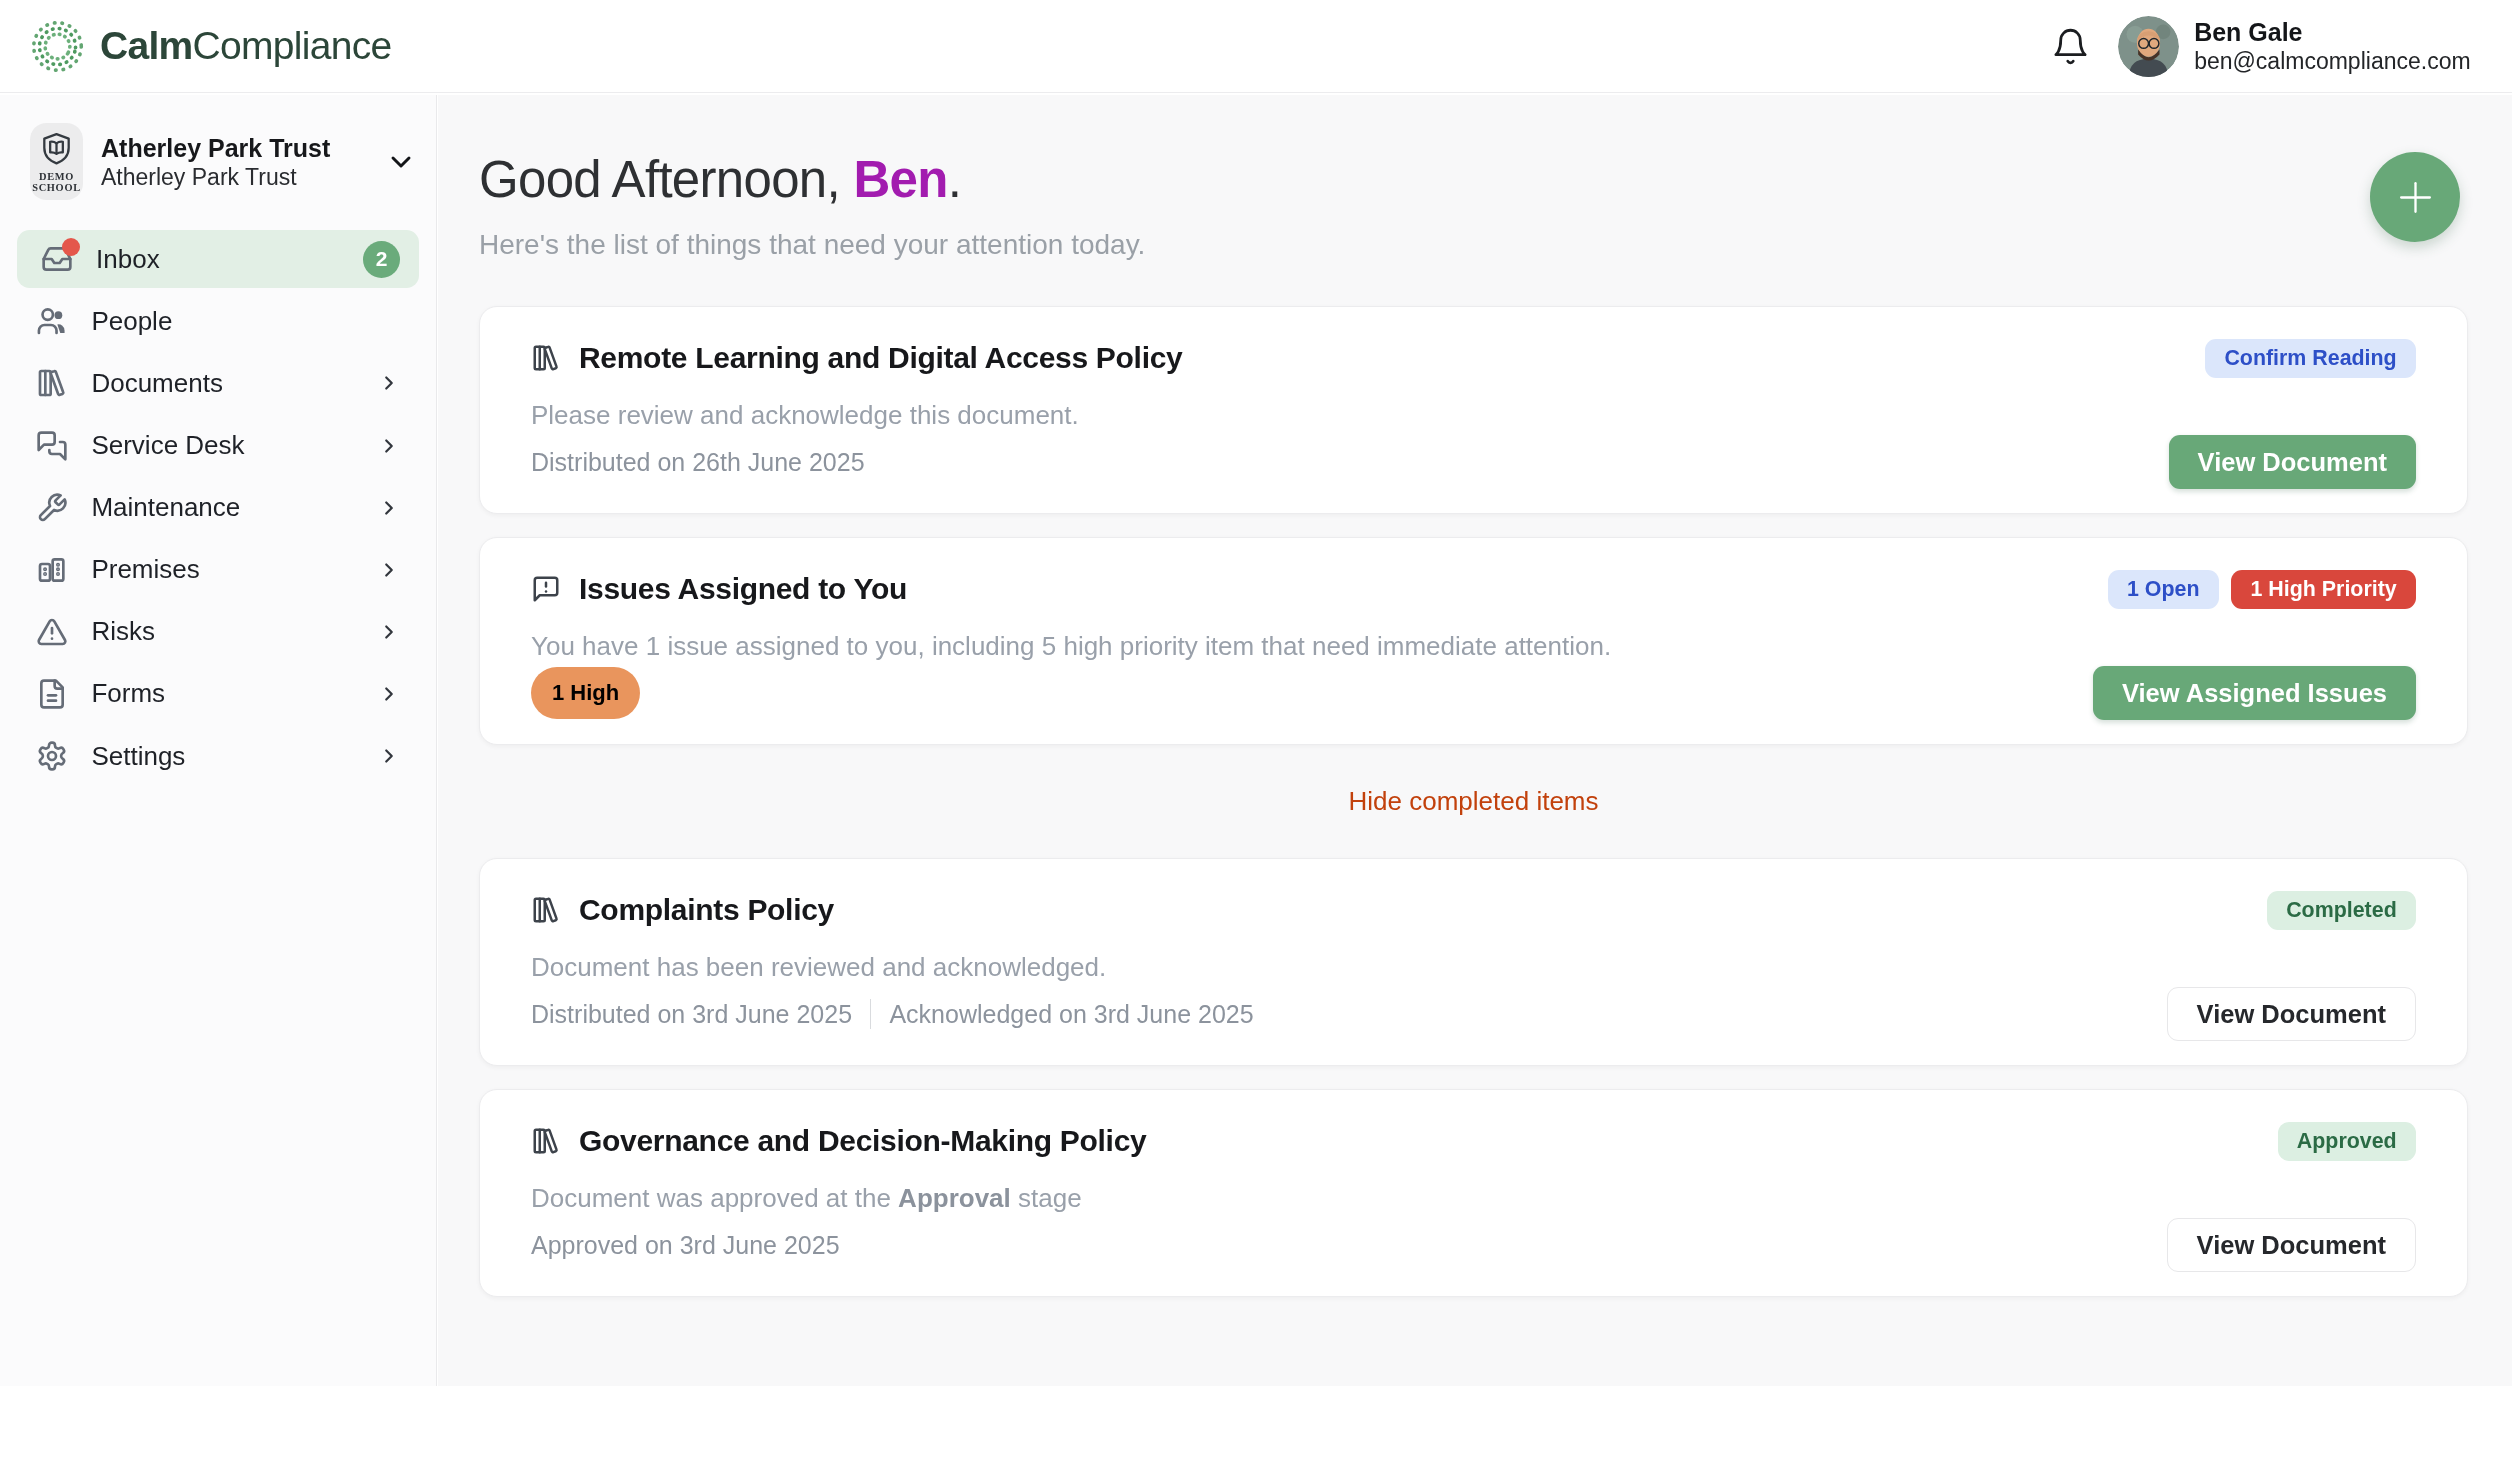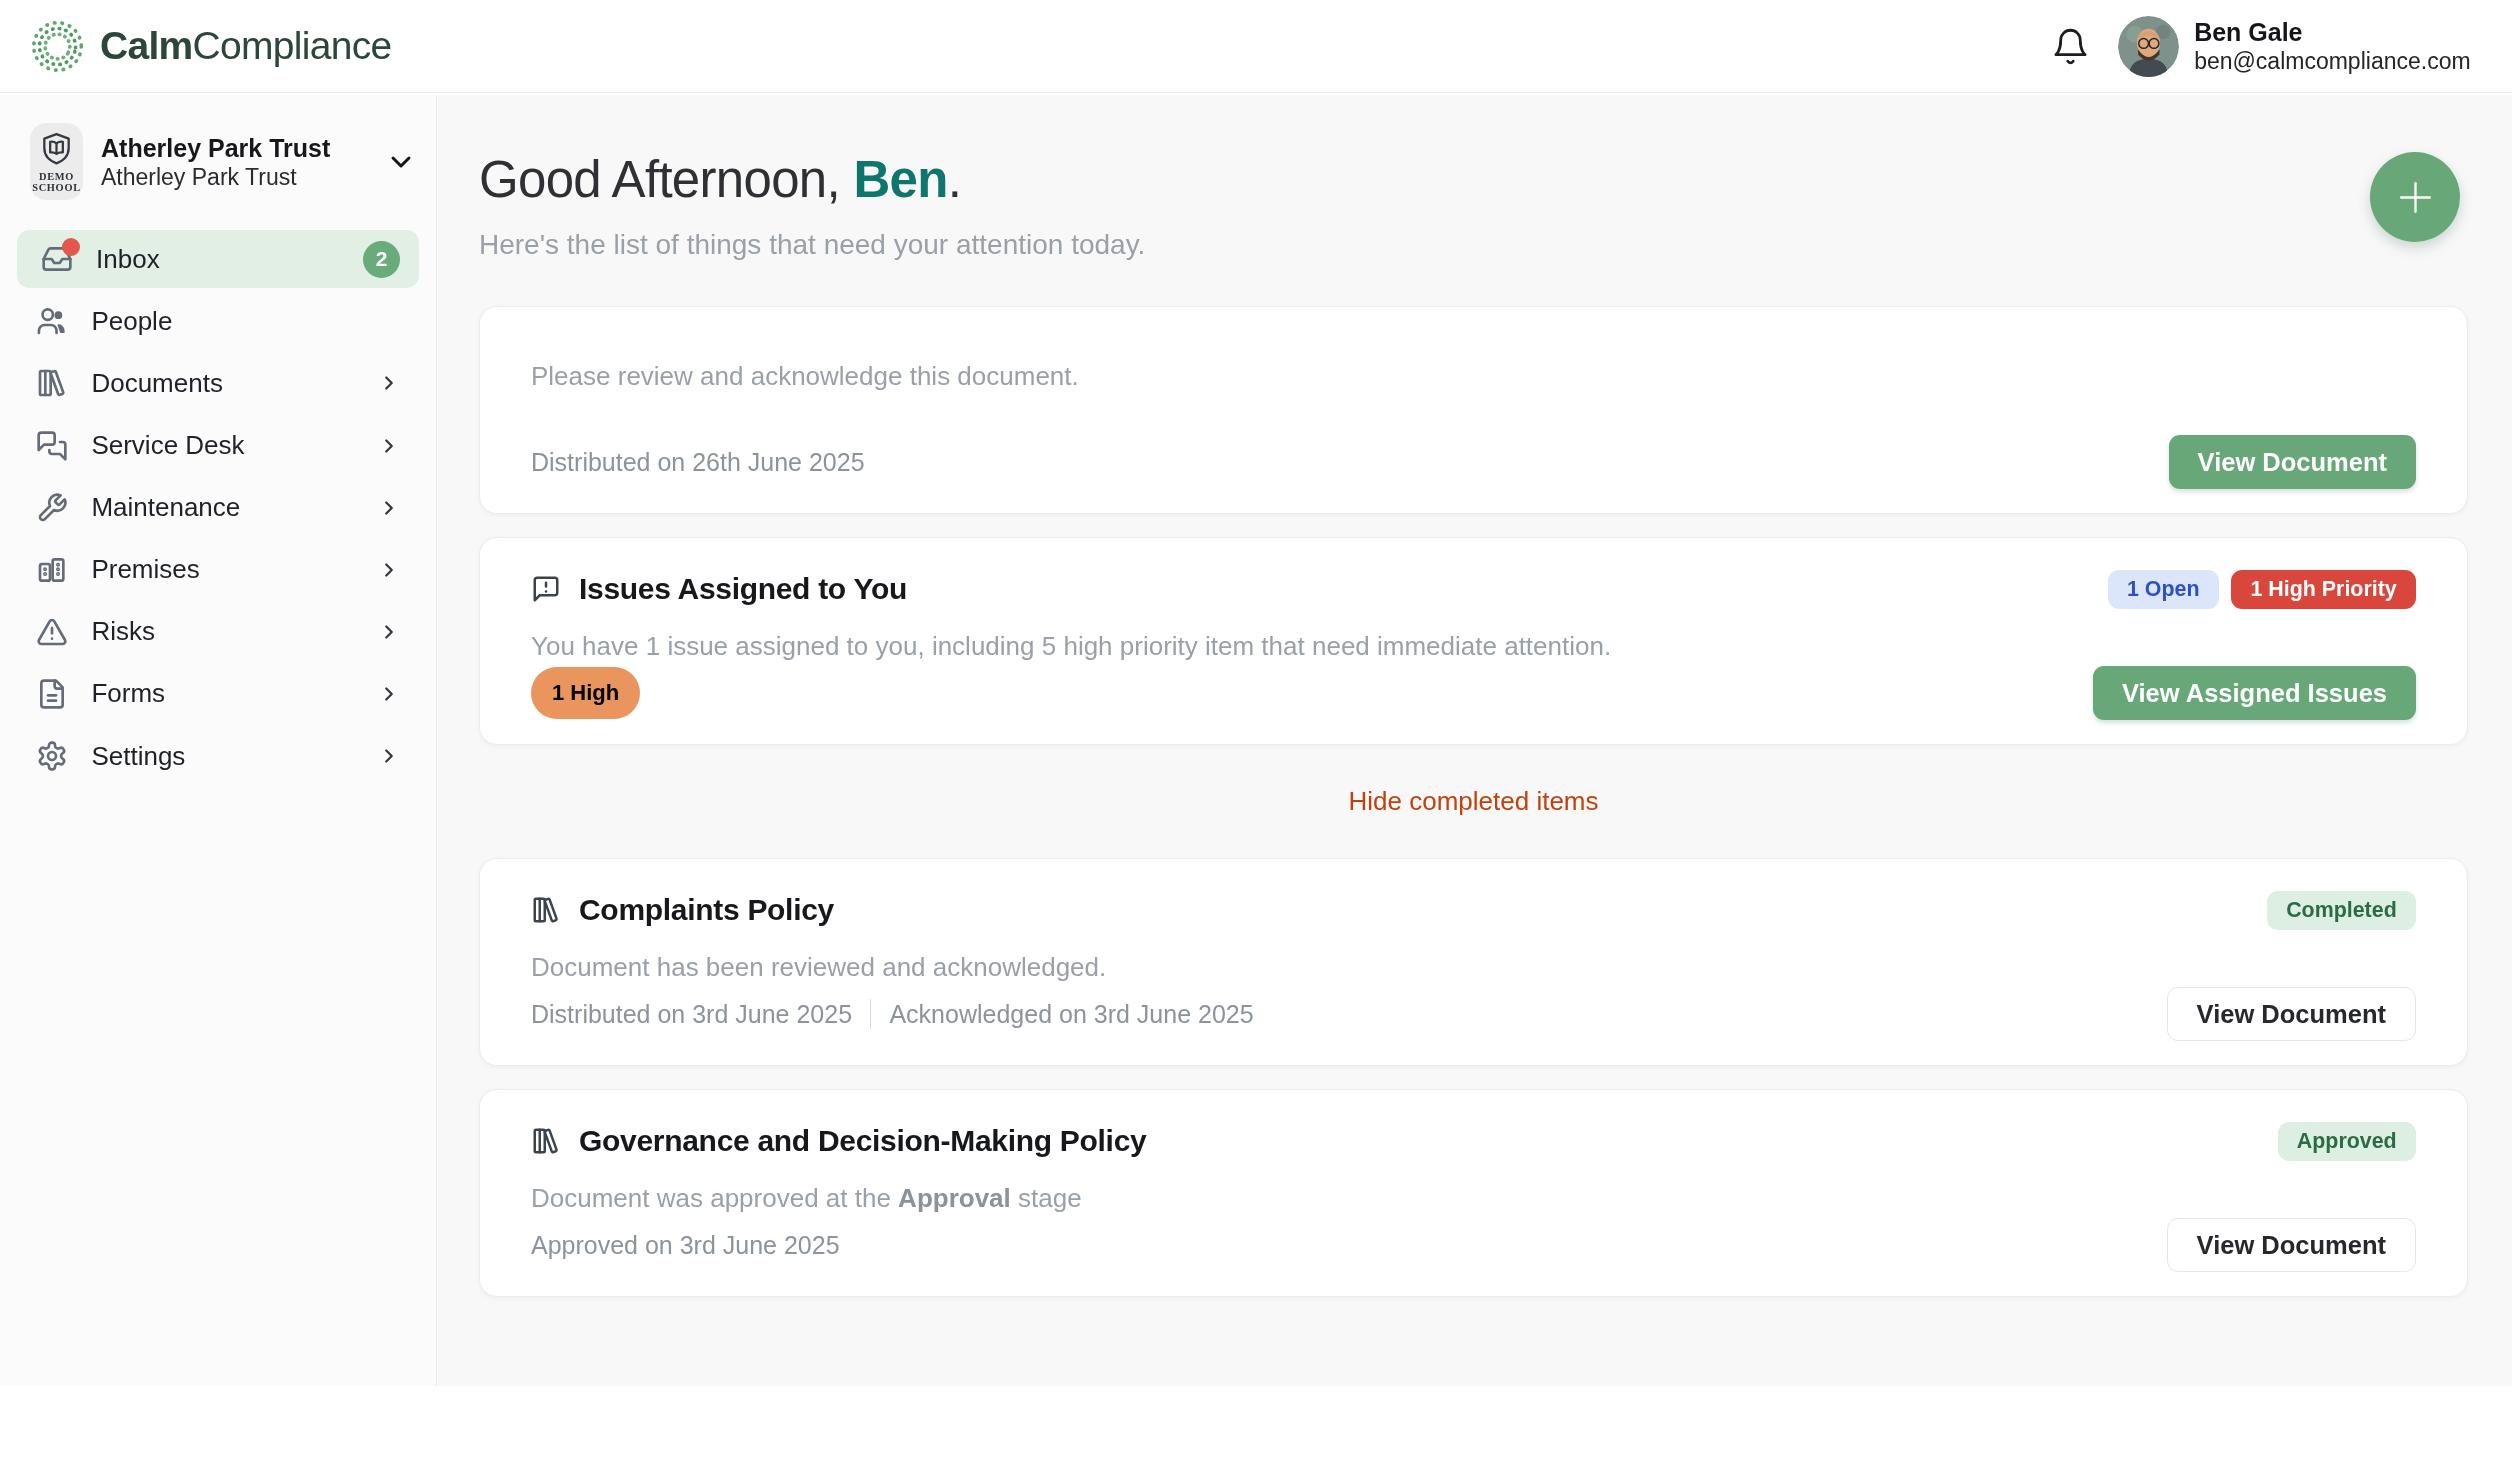--- a/index.html
+++ b/index.html
@@ -43,21 +43,21 @@
   .nicon{width:32px;height:32px;margin-right:23.5px;color:#656c77;position:relative;flex:0 0 auto;}
   .nicon svg{width:32px;height:32px;}
   .ndot{position:absolute;top:-5.5px;right:-7px;width:18px;height:18px;border-radius:50%;background:#e4574b;}
   .count-badge{margin-left:auto;width:37px;height:37px;border-radius:50%;background:#6aab7b;color:#fff;
     font-size:21px;font-weight:700;display:flex;align-items:center;justify-content:center;}
   .chev{margin-left:auto;color:#32363d;width:22px;height:22px;}
   
   .main{position:absolute;left:438px;top:95px;width:2074px;height:1291px;background:#f8f8f9;
     padding:54px 44px 0 41px;box-sizing:border-box;}
   .greeting{font-size:51px;font-weight:400;color:#2e3033;letter-spacing:-0.7px;line-height:61px;}
-  .greeting .name{font-weight:700;color:#0f766e;}
+  .greeting .name{font-weight:700;color:#a21caf;}
   .greet-sub{margin-top:16.6px;font-size:28px;color:#9aa0a7;line-height:35px;}
   .fab{position:absolute;top:57px;right:52px;width:90px;height:90px;border-radius:50%;background:#68a878;
     display:flex;align-items:center;justify-content:center;cursor:pointer;box-shadow:0 5.5px 12.4px rgba(40,90,60,.22);}
   .fab svg{width:43px;height:43px;color:#fff;}
   .cards{margin-top:44px;display:flex;flex-direction:column;gap:23px;}
   .card{background:#fff;border:1.4px solid #ececee;border-radius:18px;height:208px;box-sizing:border-box;
     padding:32px 51px 23.5px;display:flex;flex-direction:column;box-shadow:0 1.4px 4.1px rgba(25,25,35,.04);}
   .card-top{display:flex;align-items:center;}
   .ctitle-group{display:flex;align-items:center;gap:18px;min-width:0;}
   .cicon{width:30px;height:30px;color:#3d434b;flex:0 0 auto;}
@@ -279,20 +279,35 @@
         <path d="M4 12h16"></path>
     </svg>
   </div>
 
   <div class="greeting"><span>Good Afternoon, </span><span class="name">Ben</span><span>.</span></div>
   <div class="greet-sub">Here's the list of things that need your attention today.</div>
 
   <div class="cards">
 
     <div class="card">
+      <div class="card-top">
+        <div class="ctitle-group">
+          <span class="cicon">
+            <svg viewBox="0 0 24 24" fill="none" stroke="currentColor" stroke-width="2" stroke-linecap="round" stroke-linejoin="round">
+              <rect width="8" height="18" x="3" y="3" rx="1"></rect>
+                <path d="M7 3v18"></path>
+              <path d="M20.4 18.9c.2.5-.1 1.1-.6 1.3l-1.9.7c-.5.2-1.1-.1-1.3-.6L11.1 5.1c-.2-.5.1-1.1.6-1.3l1.9-.7c.5-.2 1.1.1 1.3.6Z"></path>
+            </svg>
+          </span>
+          <span class="ctitle">Remote Learning and Digital Access Policy</span>
+        </div>
+        <div class="cbadges">
+          <span class="badge blue">Confirm Reading</span>
+        </div>
+      </div>
       <div class="cbody">Please review and acknowledge this document.</div>
       <div class="cfoot">
         <div class="meta">
           <span>Distributed on 26th June 2025</span>
         </div>
         <button class="btn green">View Document</button>
       </div>
     </div>
 
     <div class="card">

